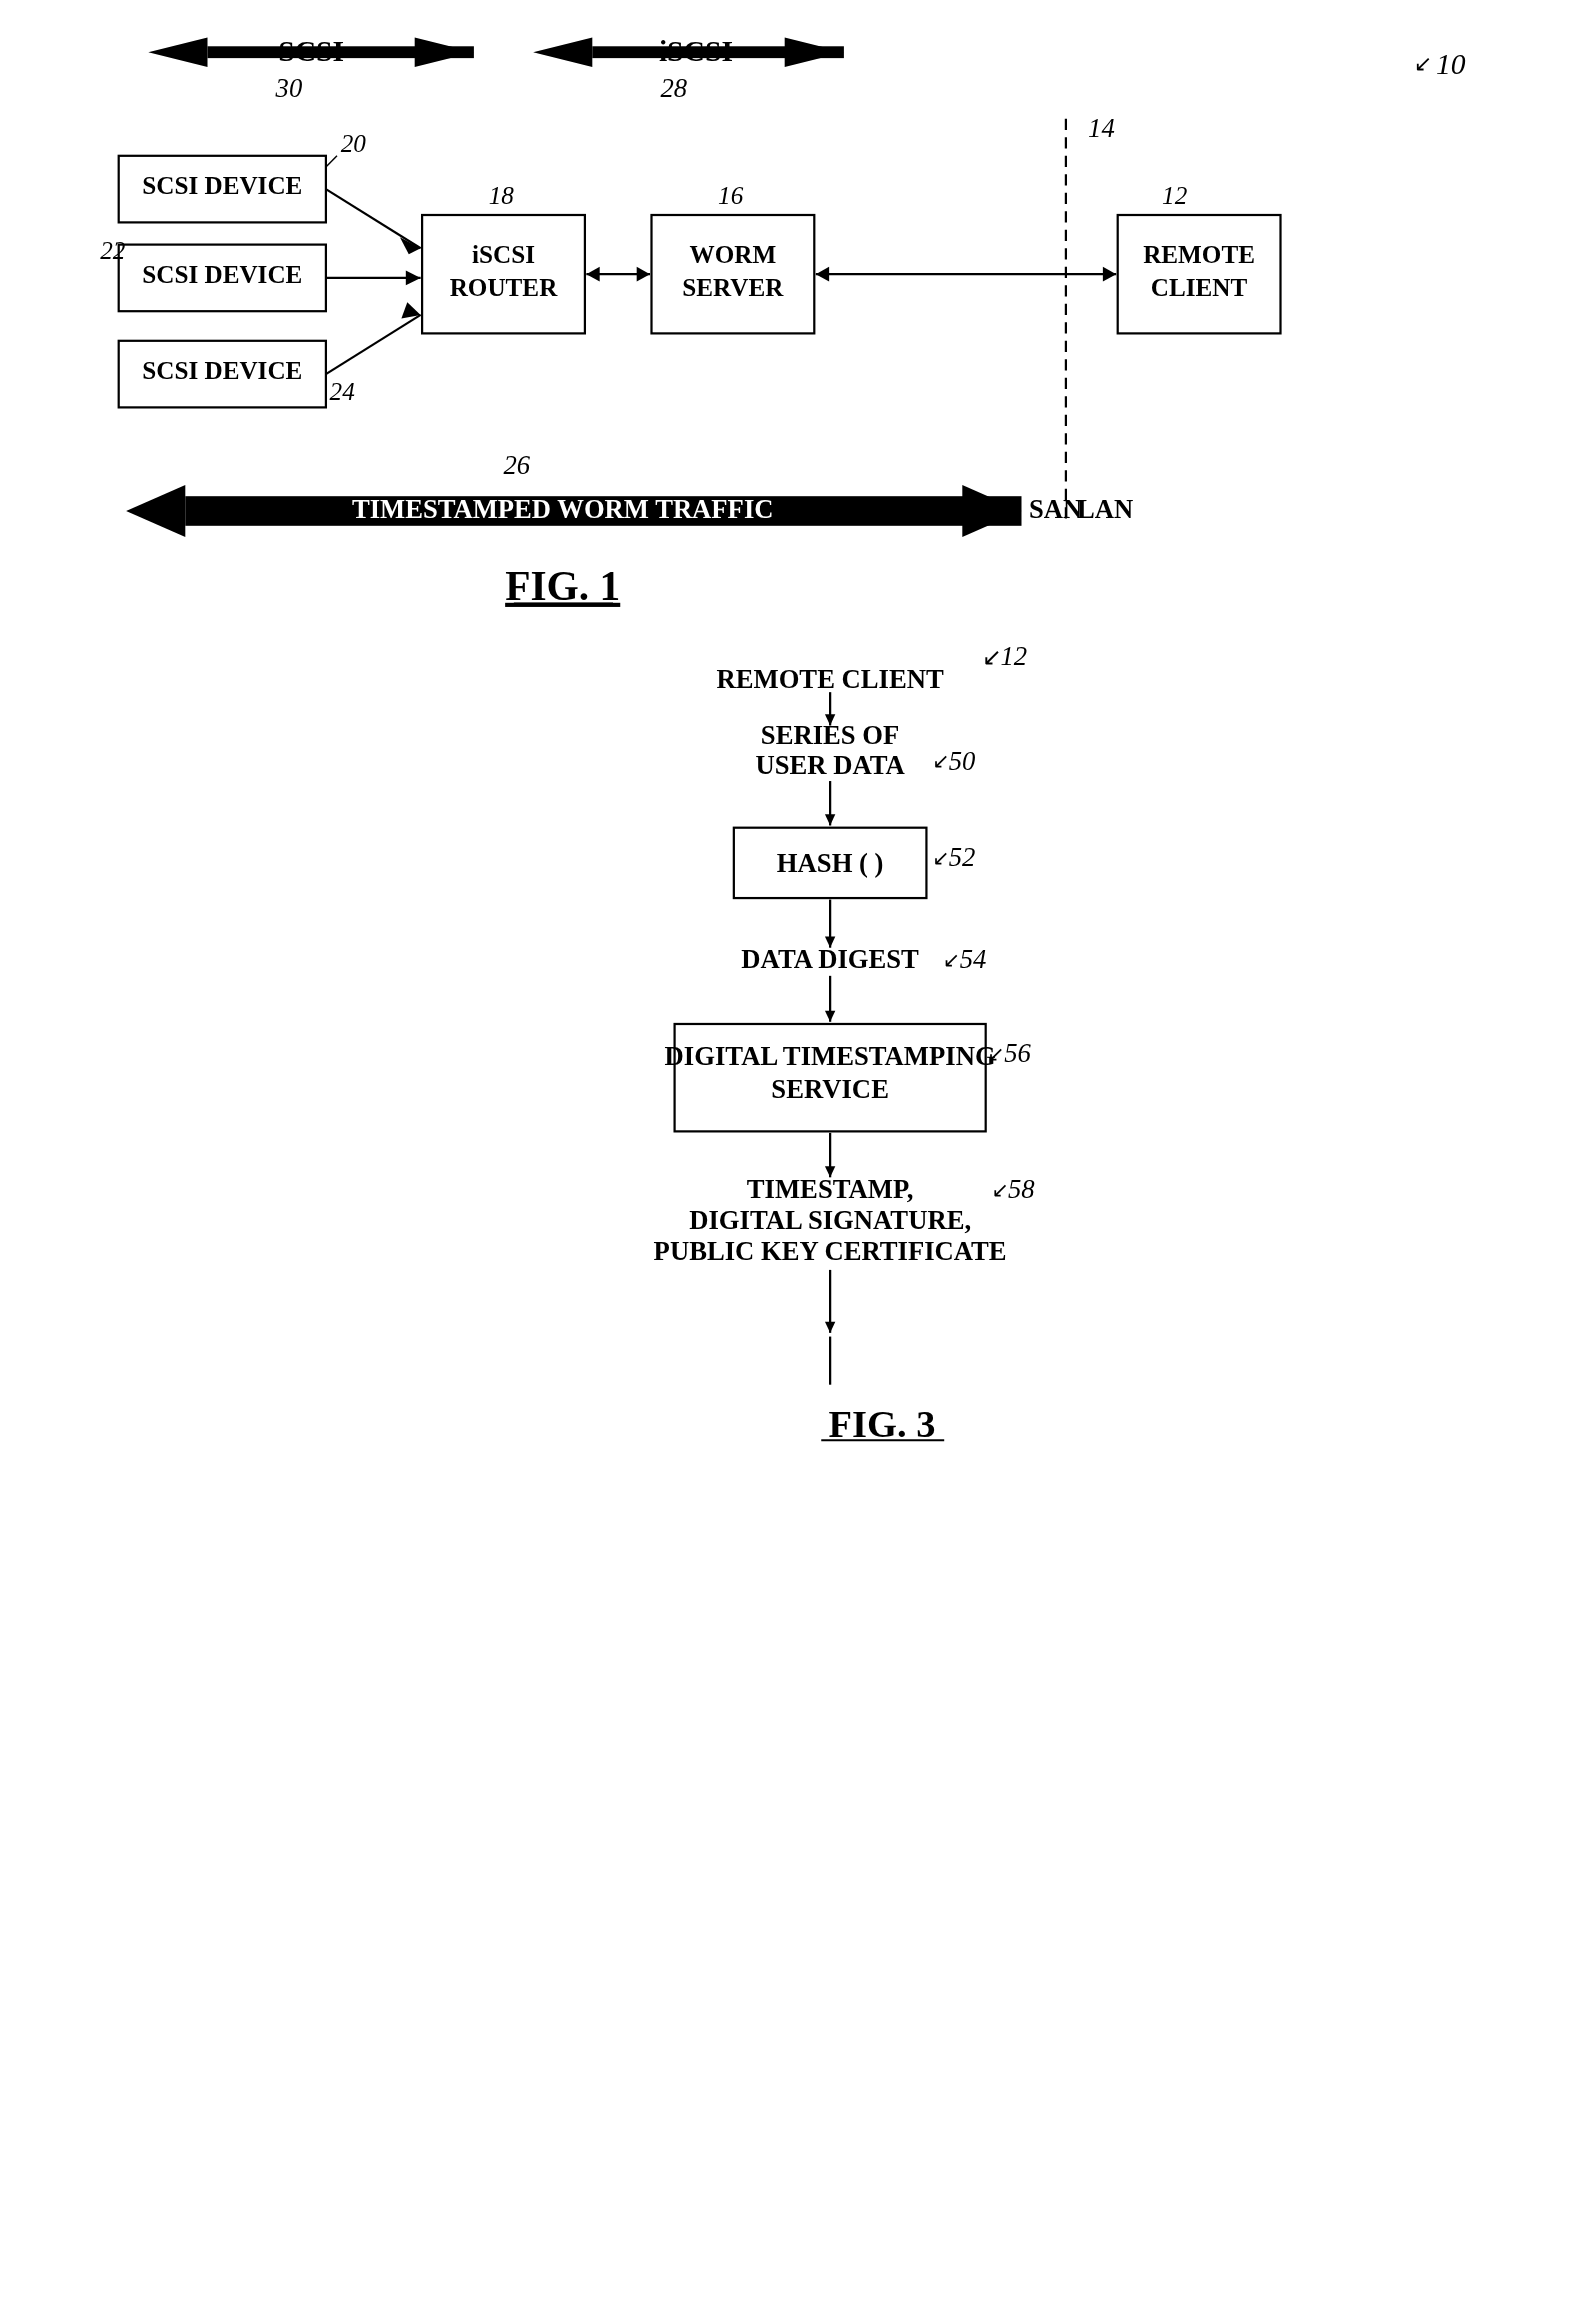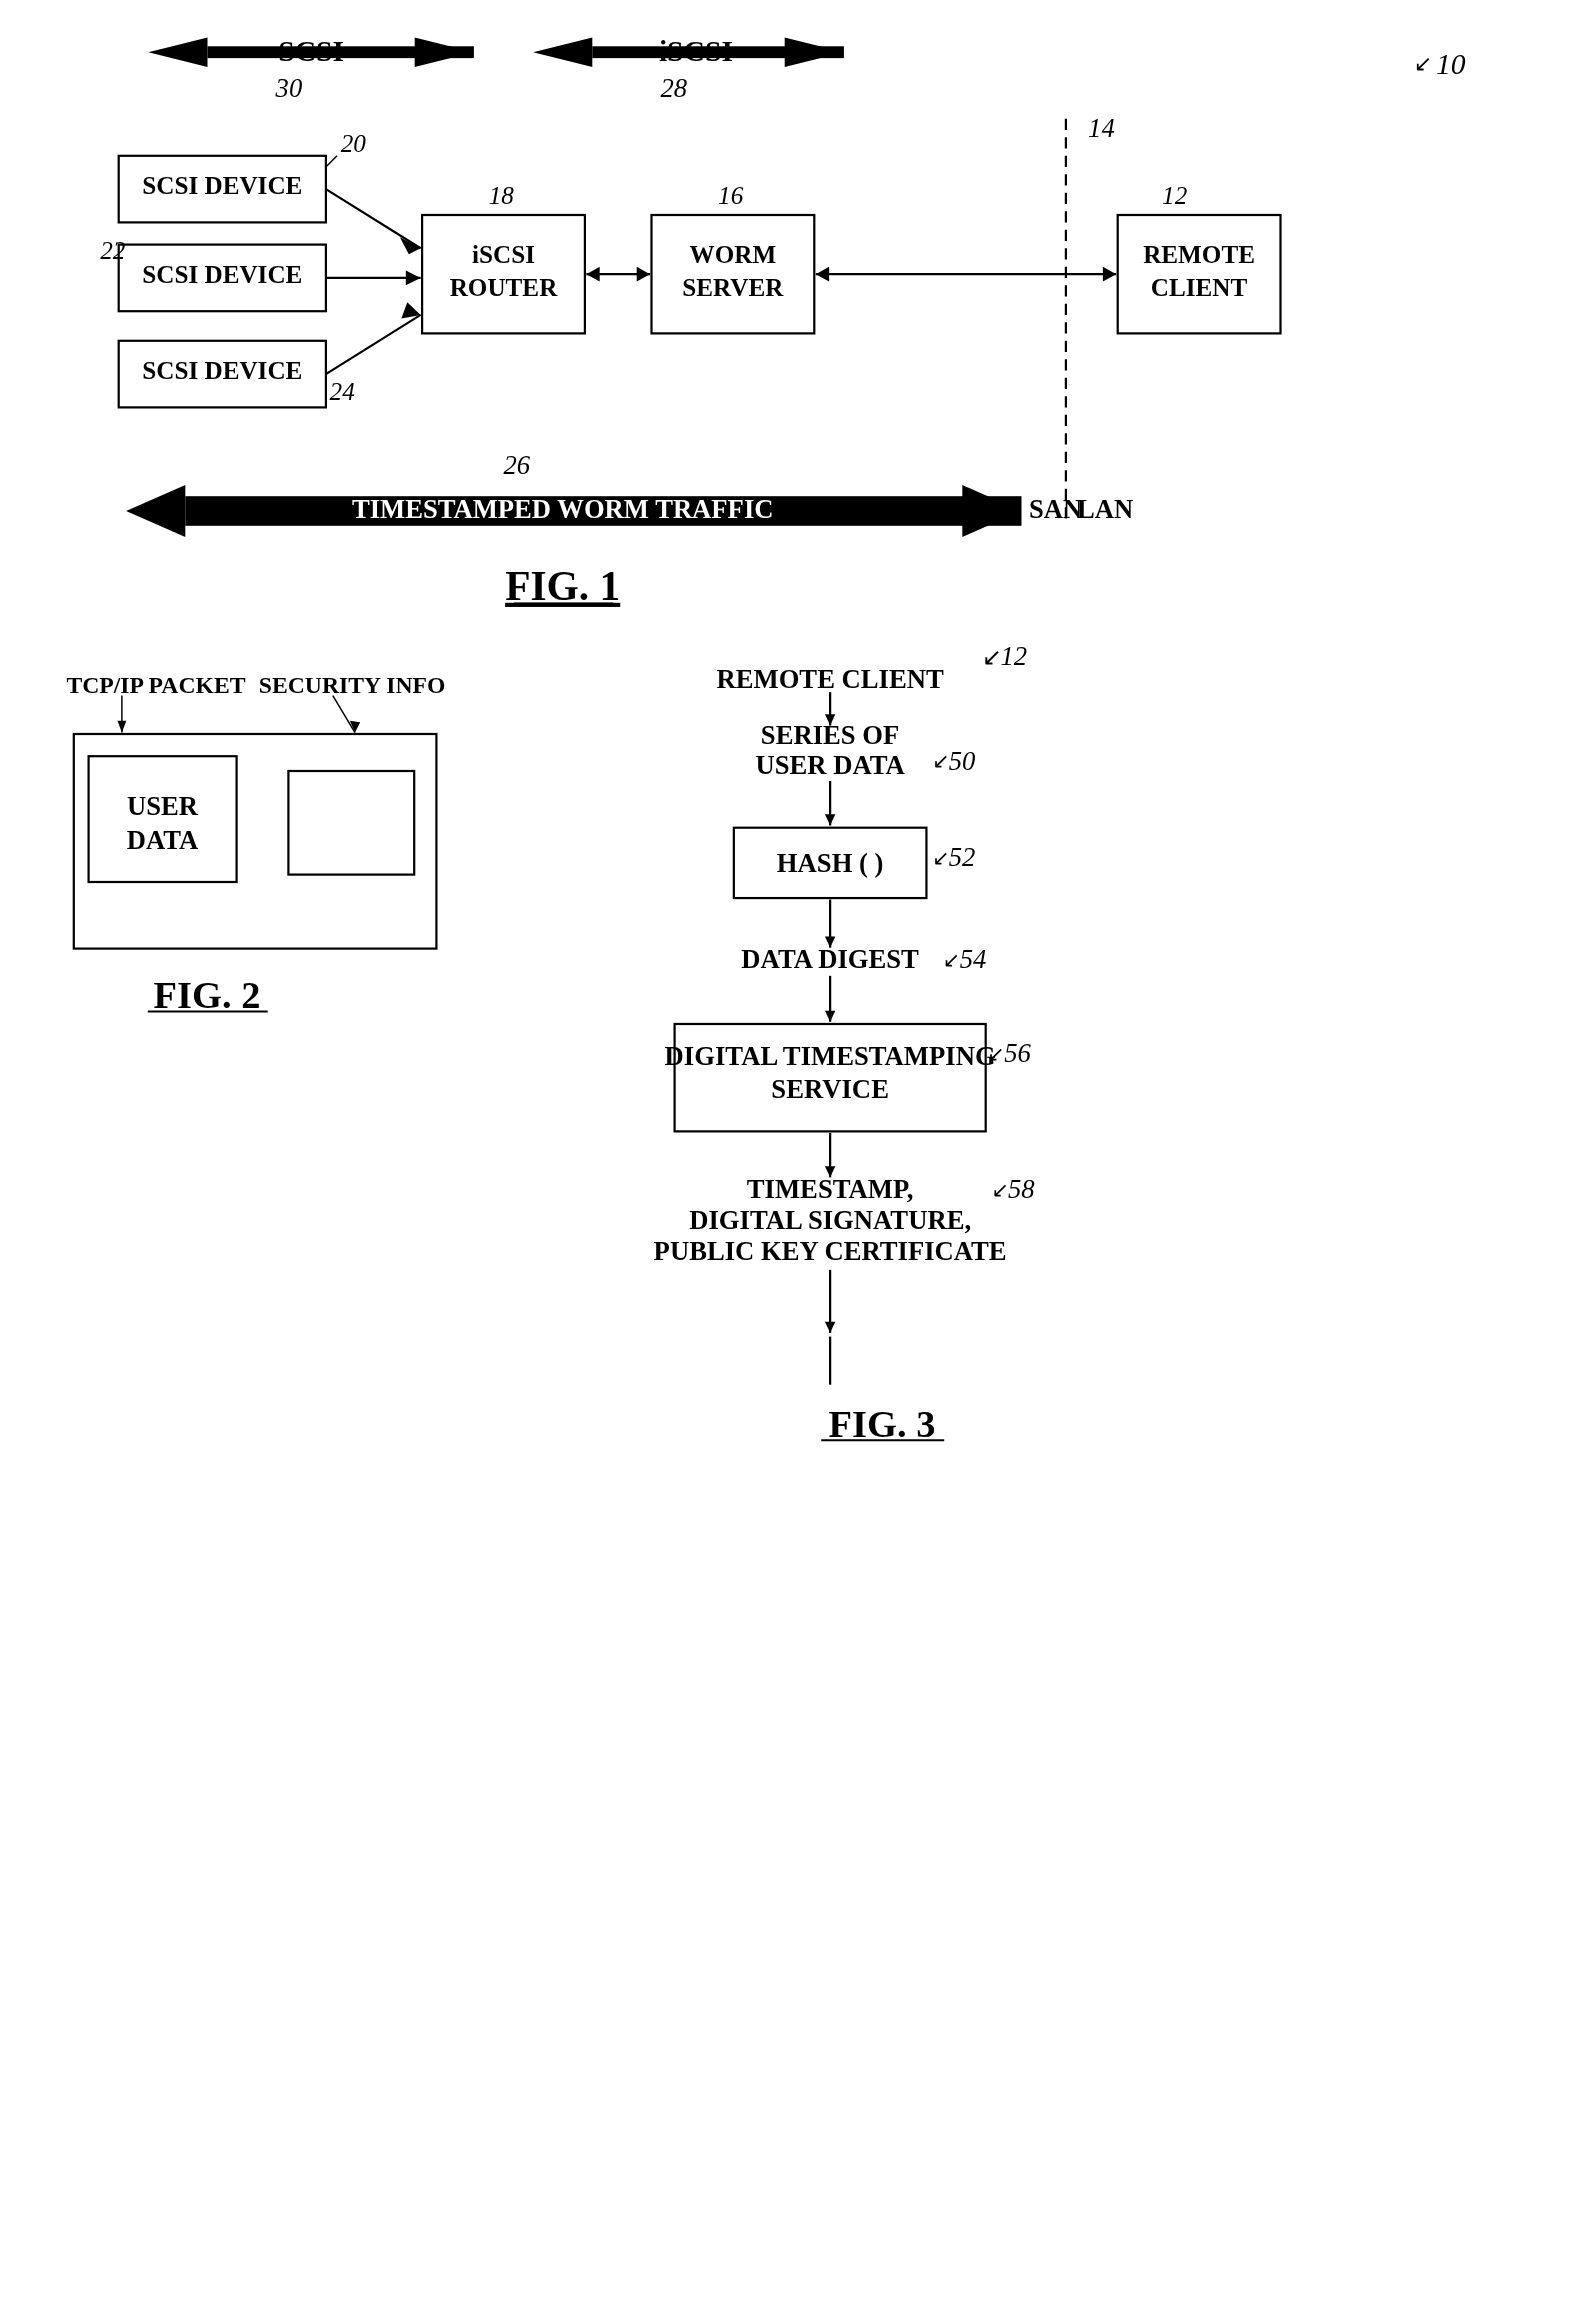--- a/index.html
+++ b/index.html
@@ -143,46 +143,20 @@
       <text x="1310" y="660" font-size="36" font-weight="bold" font-family="Times New Roman">SAN</text>
 
       <text x="1375" y="660" font-size="36" font-weight="bold" font-family="Times New Roman">LAN</text>
 
       <text x="680" y="770" text-anchor="middle" font-size="56" font-weight="bold" font-family="Times New Roman" text-decoration="underline" style="text-decoration:underline">FIG. 1</text>
       <line x1="614" y1="775" x2="748" y2="775" stroke="black" stroke-width="3"></line>
 
     </svg>
   </div>
 
-  <div class="fig2-container">
-    <svg width="444" height="393" style="position:absolute;top:0;left:0;" viewBox="0 0 600 530">
-
-      <text x="10" y="35" font-size="32" font-family="Times New Roman" font-weight="bold">TCP/IP PACKET</text>
-
-      <line x1="85" y1="38" x2="85" y2="88" stroke="black" stroke-width="2"></line>
-      <polygon points="85,88 79,72 91,72" fill="black"></polygon>
-
-      <text x="270" y="35" font-size="32" font-family="Times New Roman" font-weight="bold">SECURITY INFO</text>
-
-      <line x1="370" y1="38" x2="400" y2="88" stroke="black" stroke-width="2"></line>
-      <polygon points="400,88 393,72 407,74" fill="black"></polygon>
-
-      <rect x="20" y="90" width="490" height="290" fill="white" stroke="black" stroke-width="3"></rect>
-
-      <rect x="40" y="120" width="200" height="170" fill="white" stroke="black" stroke-width="3"></rect>
-      <text x="140" y="200" text-anchor="middle" font-size="36" font-weight="bold" font-family="Times New Roman">USER</text>
-      <text x="140" y="245" text-anchor="middle" font-size="36" font-weight="bold" font-family="Times New Roman">DATA</text>
-
-      <rect x="310" y="140" width="170" height="140" fill="white" stroke="black" stroke-width="3"></rect>
-
-      <text x="200" y="460" text-anchor="middle" font-size="52" font-weight="bold" font-family="Times New Roman">FIG. 2</text>
-      <line x1="120" y1="465" x2="282" y2="465" stroke="black" stroke-width="3"></line>
-
-    </svg>
-  </div>
 
   <div class="fig3-container">
     <svg width="741" height="837" style="position:absolute;top:0;left:0;" viewBox="0 0 1000 1130">
 
       <text x="500" y="28" font-size="36" font-style="italic" font-family="Times New Roman">12</text>
       <text x="475" y="28" font-size="32" font-family="Times New Roman">↙</text>
 
       <text x="270" y="60" text-anchor="middle" font-size="36" font-weight="bold" font-family="Times New Roman">REMOTE CLIENT</text>
 
       <line x1="270" y1="65" x2="270" y2="110" stroke="black" stroke-width="3"></line>

